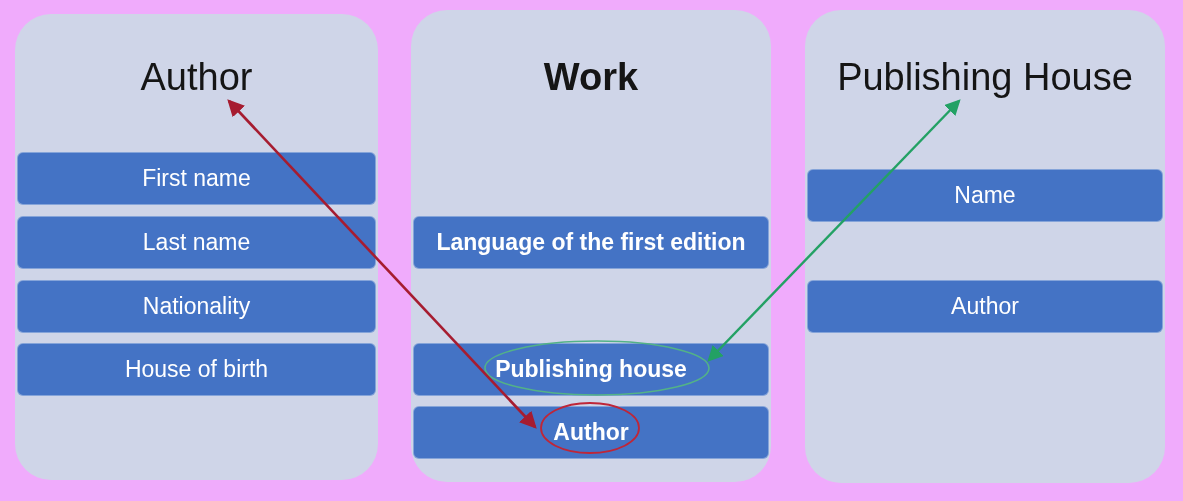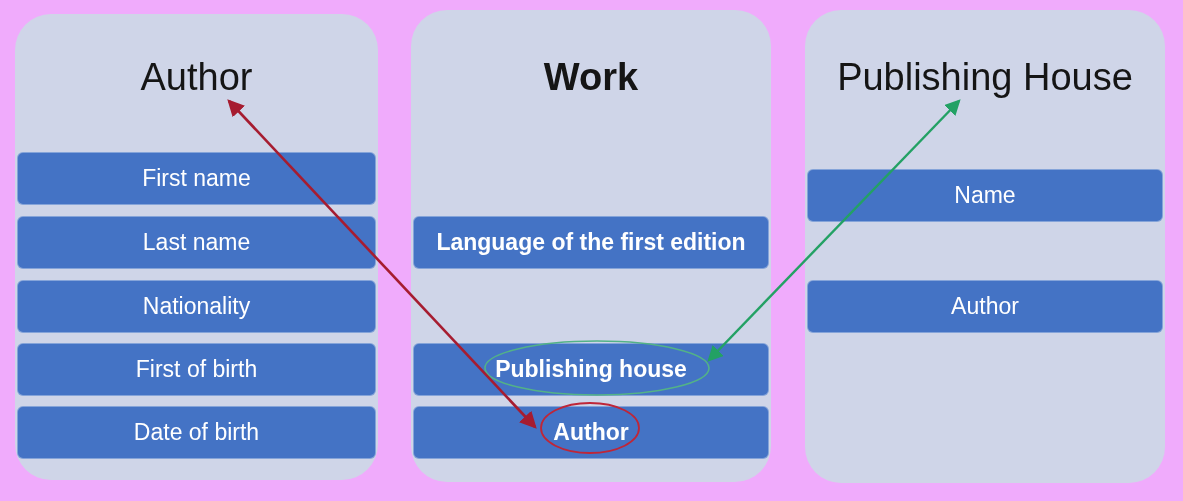--- a/index.html
+++ b/index.html
@@ -54,22 +54,21 @@
 </head>
 <body>
 
 <div class="canvas">
 
   <div class="entity-column" id="col-author">
     <div class="entity-title" style="top:40px">Author</div>
     <div class="attr-row" style="top:202px">Last name</div>
     <div class="attr-row" style="top:138px">First name</div>
     <div class="attr-row" style="top:266px">Nationality</div>
-    <div class="attr-row" style="top:329px">First of birth</div>
-    <div class="attr-row" style="top:392px">Date of birth</div>
+    <div class="attr-row" style="top:329px">House of birth</div>
   </div>
 
   <div class="entity-column" id="col-work">
     <div class="entity-title" style="top:44px">Work</div>
     <div class="attr-row" style="top:206px">Language of the first edition</div>
     <div class="attr-row" style="top:333px">Publishing house</div>
     <div class="attr-row" style="top:396px">Author</div>
   </div>
 
   <div class="entity-column" id="col-pubhouse">

